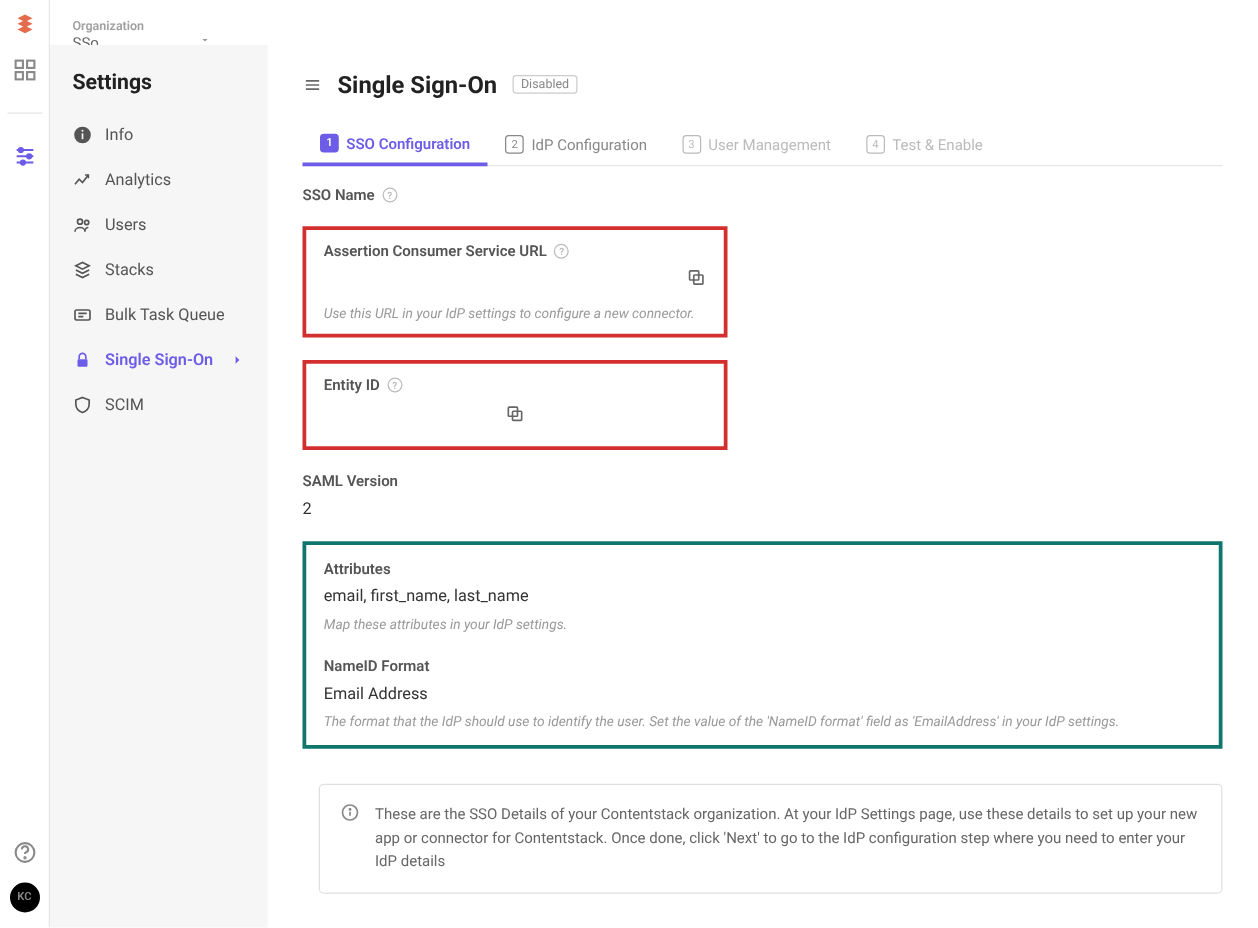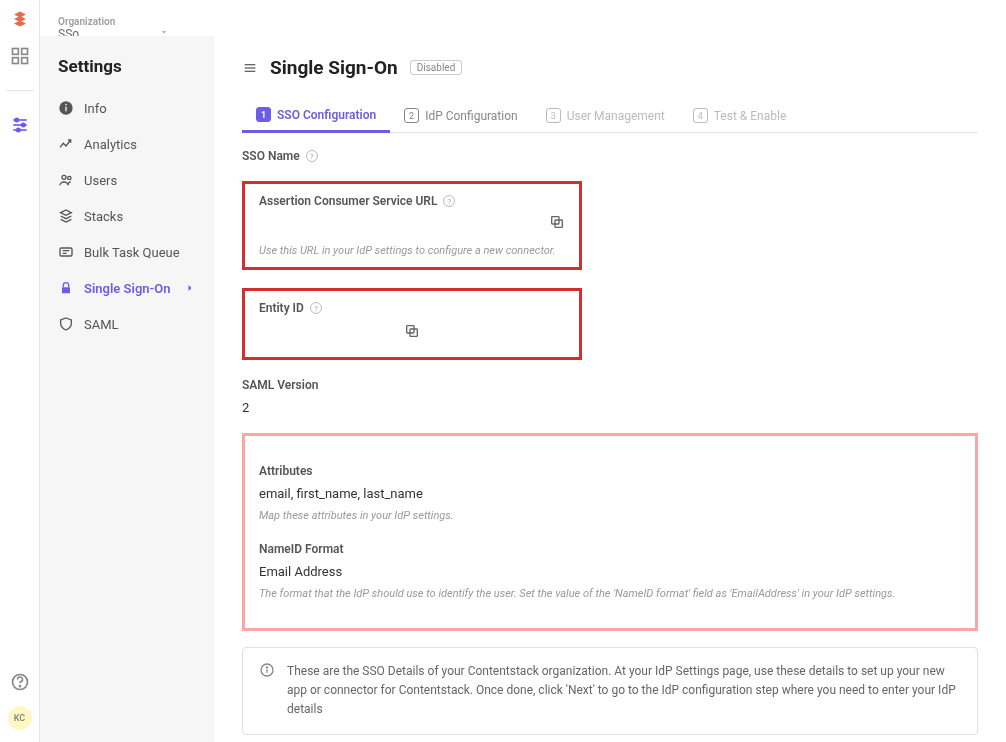--- a/index.html
+++ b/index.html
@@ -3,21 +3,21 @@
 <meta charset="utf-8">
 <style>
 * { box-sizing: border-box; margin: 0; padding: 0; }
 body { font-family: -apple-system, BlinkMacSystemFont, "Segoe UI", Roboto, Arial, sans-serif; background: #fff; color: #3a3a3a; font-size: 13px; width: 1006px; height: 742px; overflow: hidden; }
 .app { display: flex; height: 100%; }
 .rail { width: 40px; border-right: 1px solid #e6e6e6; display: flex; flex-direction: column; align-items: center; padding-top: 10px; gap: 18px; }
 .rail-bottom { margin-top: auto; margin-bottom: 12px; display: flex; flex-direction: column; align-items: center; gap: 14px; }
 .logo { width: 18px; height: 18px; color: #e56b4d; }
 .rail-icon { width: 20px; height: 20px; color: #888; cursor: pointer; }
 .rail-icon.active { color: #6c5ce7; }
-.rail-avatar { width: 24px; height: 24px; border-radius: 50%; background: #fef9c3; display: flex; align-items: center; justify-content: center; font-size: 9px; font-weight: 600; color: #888; }
+.rail-avatar { width: 24px; height: 24px; border-radius: 50%; background: #000000; display: flex; align-items: center; justify-content: center; font-size: 9px; font-weight: 600; color: #888; }
 .rail-sep { width: 28px; height: 1px; background: #e6e6e6; margin: 6px 0; }
 .main { flex: 1; display: flex; flex-direction: column; }
 .topbar { height: 36px; padding: 20px 18px 0; display: flex; flex-direction: column; justify-content: center; }
 .topbar-label { font-size: 10px; color: #a0a0a0; font-weight: 600; }
 .topbar-value { display: flex; align-items: flex-start; gap: 80px; color: #666; font-size: 12px; cursor: pointer; }
 .content { flex: 1; display: flex; }
 .sidebar { width: 174px; background: #f6f6f7; padding: 20px 0; }
 .sidebar h2 { font-size: 17px; font-weight: 700; padding: 0 18px 14px; color: #222; }
 .nav-item { display: flex; align-items: center; gap: 10px; padding: 10px 18px; font-size: 13px; color: #555; cursor: pointer; }
 .nav-item.active { color: #6c5ce7; font-weight: 600; }
@@ -37,24 +37,24 @@
 .field { margin-bottom: 18px; }
 .field-label { font-size: 12px; font-weight: 600; color: #555; display: flex; align-items: center; gap: 6px; }
 .field-value { font-size: 13px; color: #333; margin-top: 8px; }
 .help-icon { width: 12px; height: 12px; border: 1px solid #bbb; border-radius: 50%; display: inline-flex; align-items: center; justify-content: center; font-size: 8px; color: #bbb; }
 .hint { font-size: 11px; font-style: italic; color: #999; margin-top: 8px; }
 .box-red { border: 3px solid #d32f2f; padding: 10px 14px; margin-bottom: 18px; }
 .copy-row { display: flex; justify-content: flex-end; padding: 6px 0; }
 .copy-icon { width: 16px; height: 16px; color: #666; cursor: pointer; }
 .box-red.wide { max-width: 740px; }
 .centered-copy { display: flex; justify-content: center; padding: 8px 0; }
-.attrs-box { border: 3px solid #fca5a5; padding: 28px 14px; margin-bottom: 16px; }
+.attrs-box { border: 3px solid #0f766e; padding: 12px 14px; margin-bottom: 28px; }
 .attrs-box .field { margin-bottom: 20px; }
 .attrs-box .field:last-child { margin-bottom: 0; }
-.info-box { border: 1px solid #e0e0e0; border-radius: 4px; padding: 14px 16px; display: flex; gap: 12px; margin-bottom: 20px; font-size: 12px; color: #666; line-height: 1.6; }
+.info-box { border: 1px solid #e0e0e0; border-radius: 4px; padding: 14px 16px; display: flex; gap: 12px; margin-bottom: 20px; font-size: 12px; color: #666; line-height: 1.6; margin-left: 13px; }
 .info-icon-wrap { flex-shrink: 0; width: 16px; height: 16px; color: #888; }
 .acs-box { max-width: 340px; }
 .entity-box { max-width: 340px; }
 </style>
 </head>
 <body>
 
 <div class="app">
   <div class="rail">
     <div class="logo">
@@ -153,21 +153,21 @@
             </svg>
           <span>Single Sign-On</span>
           <svg class="chev" viewBox="0 0 24 24" fill="currentColor">
               <path d="M9 6l6 6-6 6z"></path>
             </svg>
         </div>
         <div class="nav-item">
           <svg class="nav-icon" viewBox="0 0 24 24" fill="none" stroke="currentColor" stroke-width="2">
               <path d="M12 3l8 3v5c0 5-3 8-8 10-5-2-8-5-8-10V6z"></path>
             </svg>
-          <span>SAML</span>
+          <span>SCIM</span>
         </div>
       </div>
 
       <div class="page">
         <div class="page-header">
           <svg class="burger" viewBox="0 0 24 24" fill="none" stroke="currentColor" stroke-width="2">
               <line x1="4" y1="7" x2="20" y2="7"></line>
               <line x1="4" y1="12" x2="20" y2="12"></line>
               <line x1="4" y1="17" x2="20" y2="17"></line>
             </svg>

